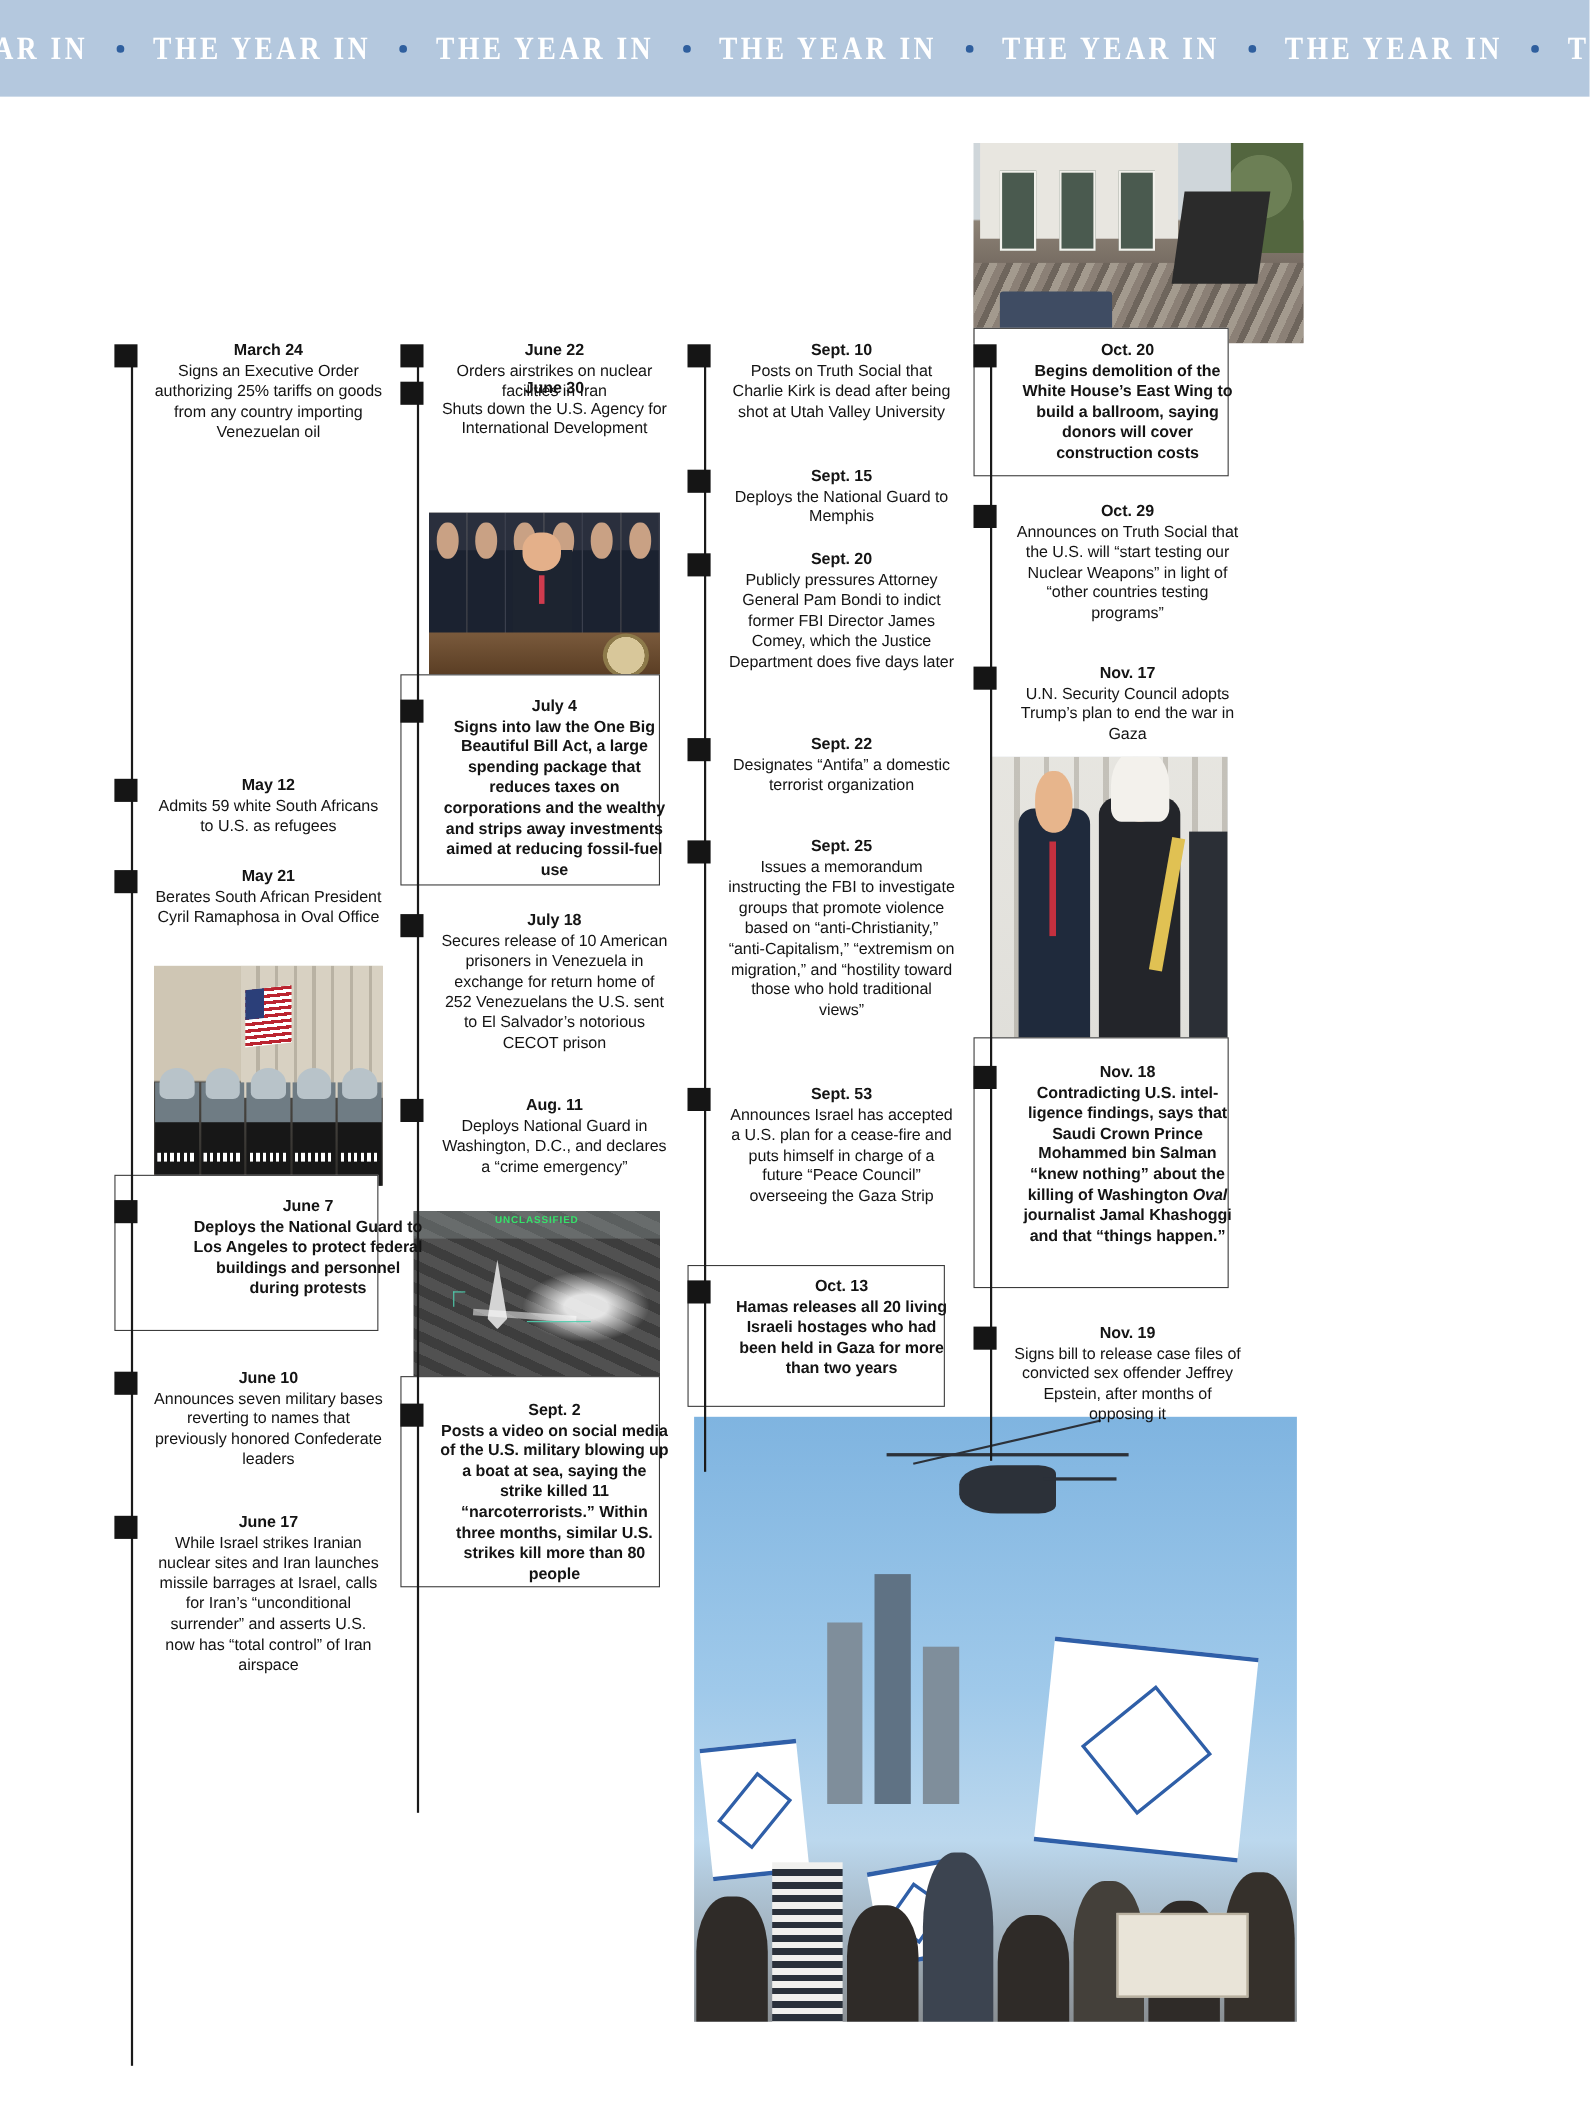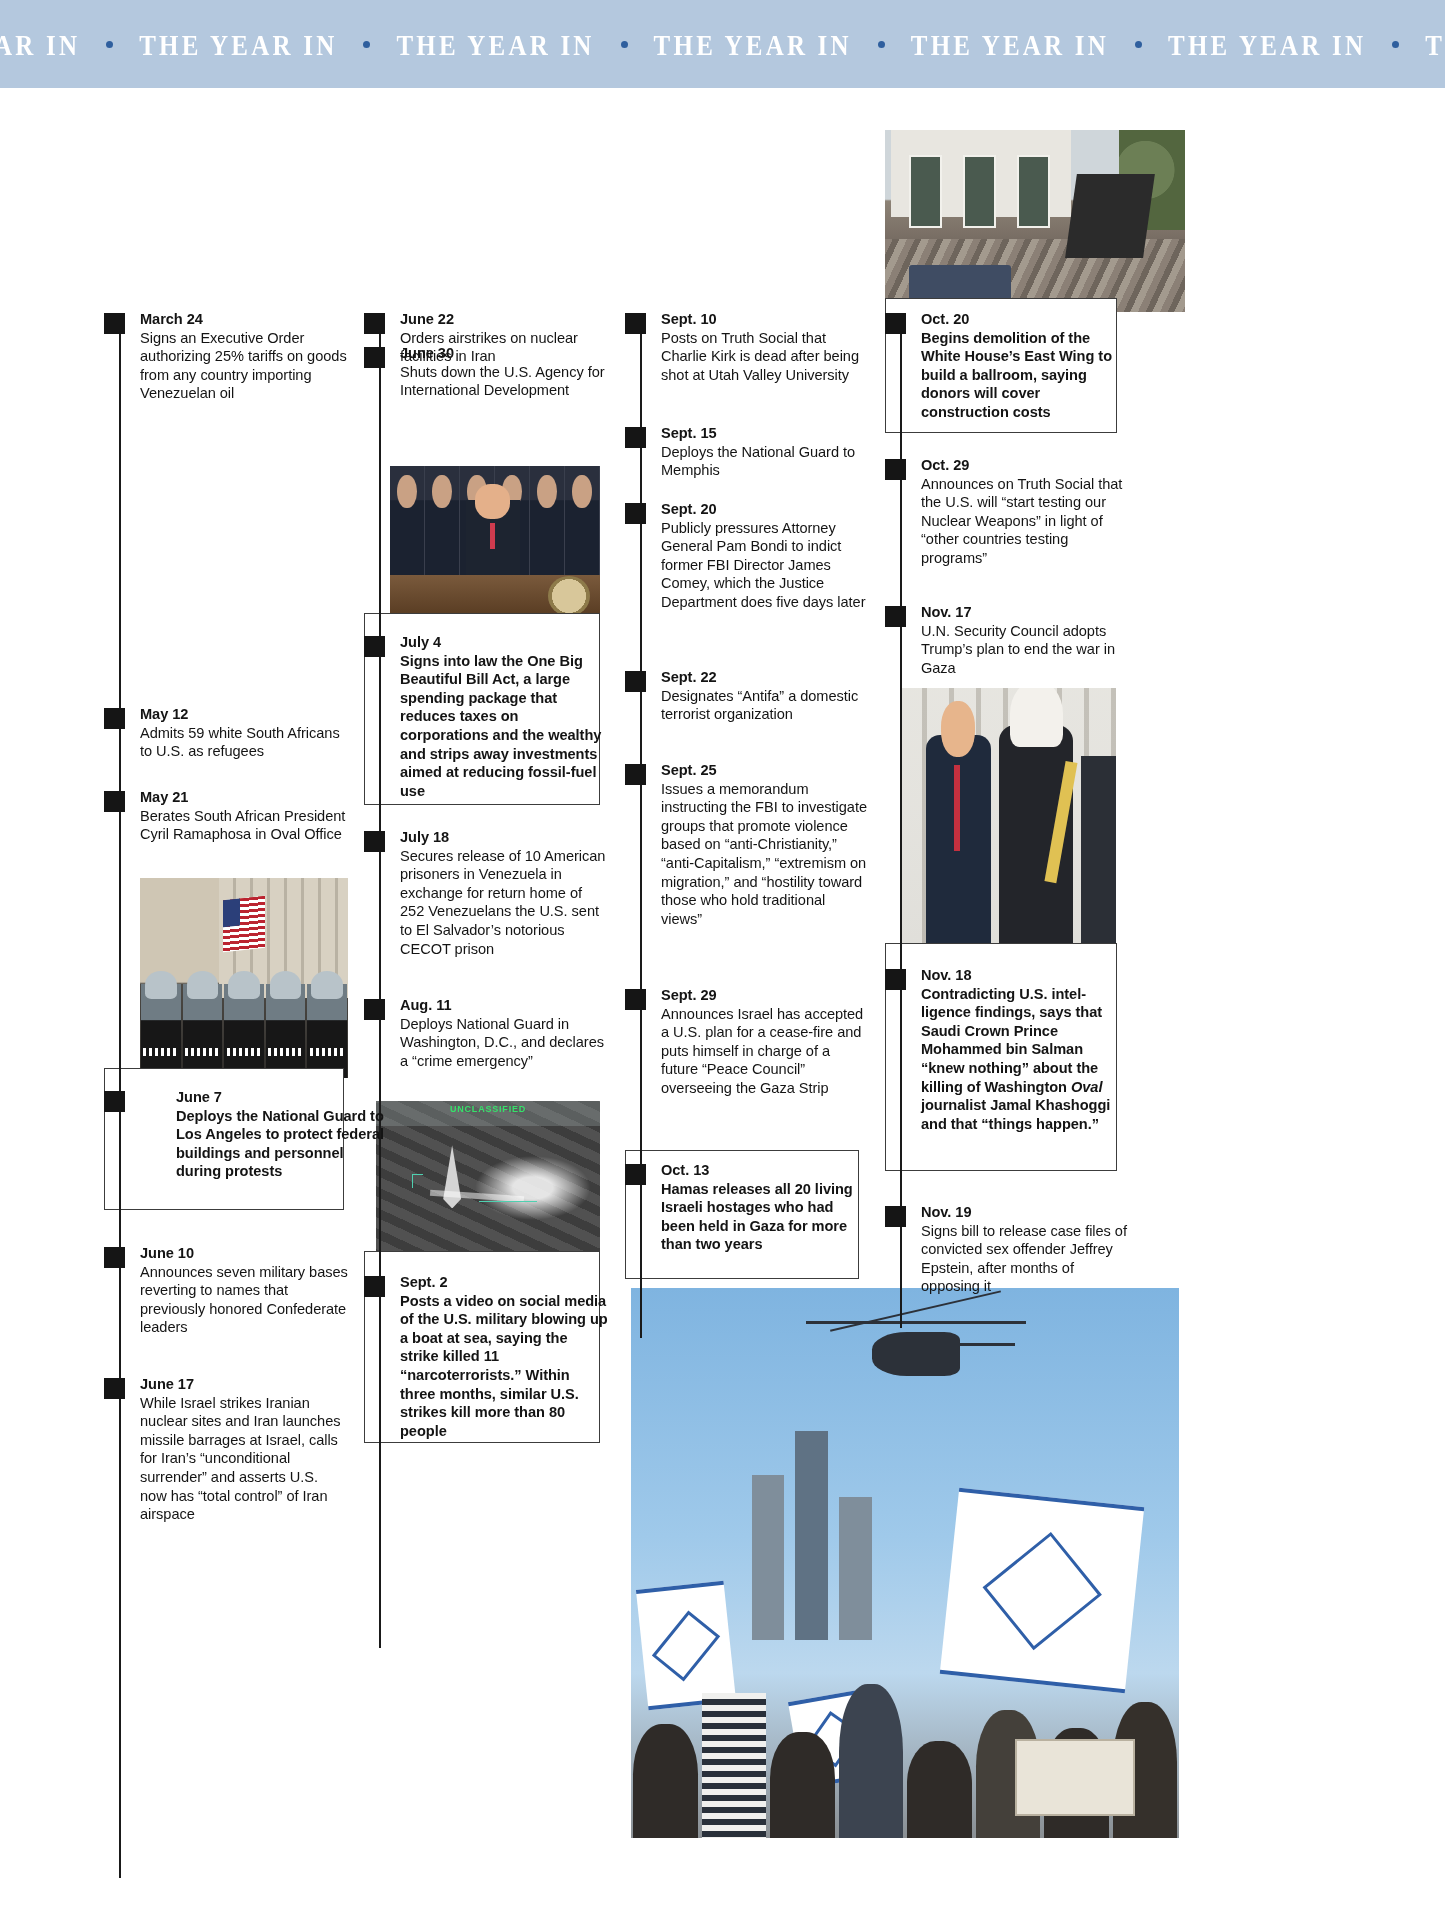--- a/index.html
+++ b/index.html
@@ -54,20 +54,21 @@
     width: 1445px;
     height: 1838px;
     background: #ffffff;
   }
 
   .columns {
     position: absolute;
     top: 0; left: 0;
     width: 1445px;
     height: 1838px;
+    text-align: center;
   }
 
   
   .rule {
     position: absolute;
     top: 0;
     width: 1.5px;
     background: #1a1a1a;
   }
   .rule-1 { left: 119px; }
@@ -542,21 +543,21 @@
       <div class="entry" style="left: 625px; top: 580px;">
         <div class="marker"></div>
         <div class="entry-text"><span class="date">Sept. 22</span><span>Designates “Antifa” a domestic terrorist organization</span></div>
       </div>
       <div class="entry" style="left: 625px; top: 673px;">
         <div class="marker"></div>
         <div class="entry-text"><span class="date">Sept. 25</span><span>Issues a memorandum instructing the FBI to investigate groups that promote violence based on “anti-Christianity,” “anti-Capitalism,” “extremism on migration,” and “hostility toward those who hold traditional views”</span></div>
       </div>
       <div class="entry" style="left: 625px; top: 898px;">
         <div class="marker"></div>
-        <div class="entry-text"><span class="date">Sept. 29</span><span>Announces Israel has accepted a U.S. plan for a cease-fire and puts himself in charge of a future “Peace Council” overseeing the Gaza Strip</span></div>
+        <div class="entry-text"><span class="date">Sept. 53</span><span>Announces Israel has accepted a U.S. plan for a cease-fire and puts himself in charge of a future “Peace Council” overseeing the Gaza Strip</span></div>
       </div>
       <div class="entry boxed-text" style="left: 625px; top: 1073px;">
         <div class="marker"></div>
         <div class="entry-text"><span class="date">Oct. 13</span><span>Hamas releases all 20 living Israeli hostages who had been held in Gaza for more than two years</span></div>
       </div>
       <div class="entry boxed-text" style="left: 885px; top: 222px;">
         <div class="marker"></div>
         <div class="entry-text"><span class="date">Oct. 20</span><span>Begins demolition of the White House’s East Wing to build a ballroom, saying donors will cover construction costs</span></div>
       </div>
       <div class="entry" style="left: 885px; top: 368px;">

